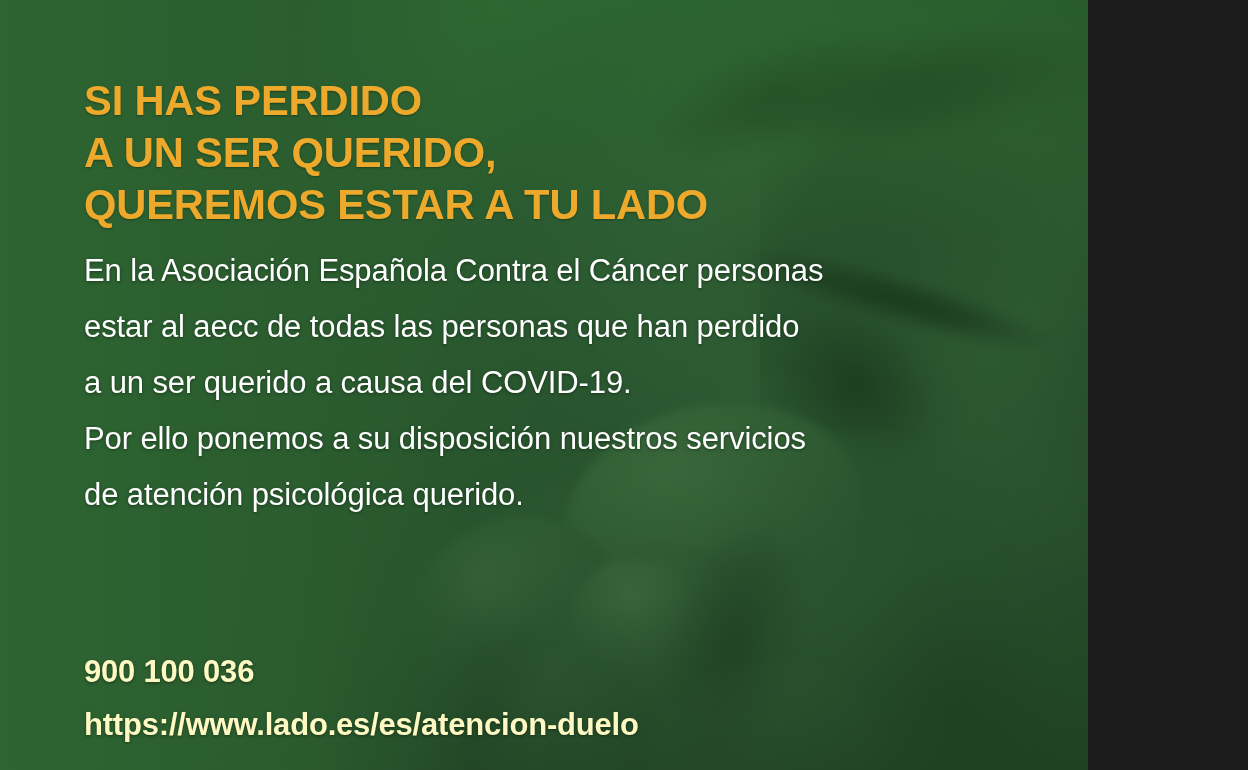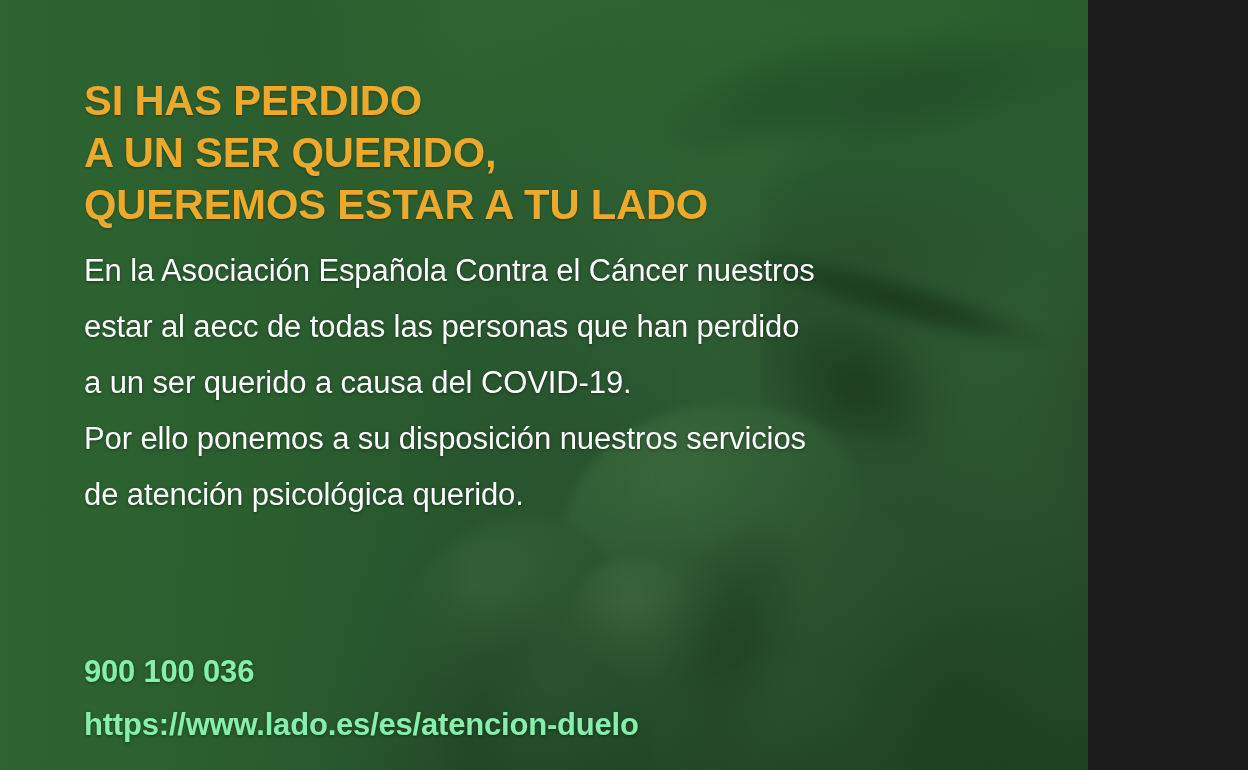--- a/index.html
+++ b/index.html
@@ -290,21 +290,21 @@
     letter-spacing: -0.1px;
     white-space: nowrap;
     text-shadow: 0 1px 3px rgba(8,24,10,0.5);
   }
   .body-copy .bc-line { display: block; }
 
   .contact {
     position: absolute;
     top: 645px;
     left: 0;
-    color: #86efac;
+    color: #fef9c3;
     font-size: 31px;
     line-height: 53px;
     font-weight: 700;
     letter-spacing: -0.2px;
     white-space: nowrap;
     text-shadow: 0 1px 3px rgba(8,24,10,0.5);
   }
   .contact .ct-line { display: block; }
   .contact .url { display: block; }
 </style>
@@ -348,21 +348,21 @@
 
   <div class="content">
 
     <h1 class="headline">
       <span class="hl-line">SI HAS PERDIDO</span>
       <span class="hl-line">A UN SER QUERIDO,</span>
       <span class="hl-line">QUEREMOS ESTAR A TU LADO</span>
     </h1>
 
     <div class="body-copy">
-      <span class="bc-line">En la Asociación Española Contra el Cáncer nuestros</span>
+      <span class="bc-line">En la Asociación Española Contra el Cáncer personas</span>
       <span class="bc-line">estar al aecc de todas las personas que han perdido</span>
       <span class="bc-line">a un ser querido a causa del COVID-19.</span>
       <span class="bc-line">Por ello ponemos a su disposición nuestros servicios</span>
       <span class="bc-line">de atención psicológica querido.</span>
     </div>
 
     <div class="contact">
       <span class="ct-line">900 100 036</span>
       <span class="url">https://www.lado.es/es/atencion-duelo</span>
     </div>

